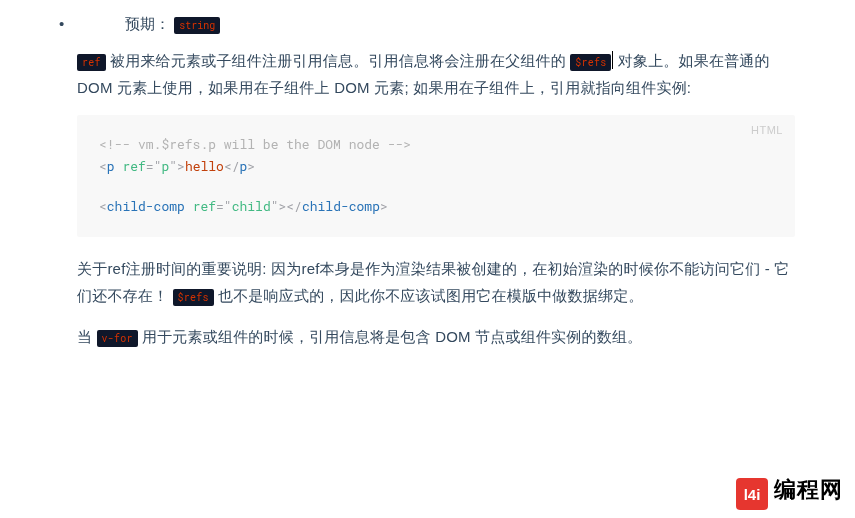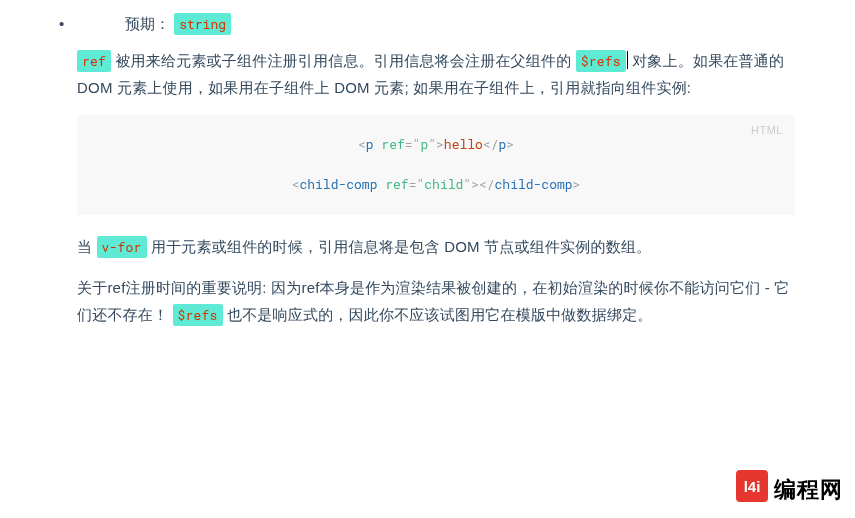--- a/index.html
+++ b/index.html
@@ -31,38 +31,37 @@
     content: "•";
     position: absolute;
     left: -18px;
     top: 0;
     color: #34495e;
     font-size: 15px;
   }
   .label { color: #34495e; margin-left: 48px; }
   .code-inline {
     font-family: "Roboto Mono", Menlo, Consolas, monospace;
-    font-size: 13px;
+    font-size: 10px;
     color: #d63200;
-    background: #5eead4;
+    background: #0f172a;
     padding: 2px 5px;
     border-radius: 2px;
   }
   .para { margin: 10px 0 14px 0; color:#34495e; letter-spacing:0.2px;}
   .codeblock {
     background: #f8f8f8;
     padding: 18px 22px 20px 22px;
     margin: 12px 0 18px 0;
     border-radius: 2px;
     font-family: "Roboto Mono", Menlo, Consolas, monospace;
     font-size: 13px;
     line-height: 1.7;
     position: relative;
     color: #525252;
-    text-align: center;
   }
   .codeblock .lang-label {
     position: absolute;
     top: 6px;
     right: 12px;
     font-size: 11px;
     color: #ccc;
     font-family: "Helvetica Neue", Arial, sans-serif;
     letter-spacing: 0.5px;
   }
@@ -73,21 +72,21 @@
   .cm-text { color: #c2410c; }
   .cm-punc { color: #a0a1a7; }
   .codeline { white-space: pre; }
   .blank-line { height: 18px; }
   .link { color: #42b983; text-decoration: none; }
   .watermark {
     position: absolute;
     right: 12px;
     bottom: 8px;
     display: flex;
-    align-items: flex-start;
+    align-items: flex-end;
     gap: 6px;
   }
   .wm-badge {
     width: 32px; height: 32px;
     background: #e6362f;
     border-radius: 4px;
     display:flex; align-items:center; justify-content:center;
     color:#fff; font-weight:700; font-size:15px;
     font-family: Arial, sans-serif;
   }
@@ -107,31 +106,32 @@
     <li>
       <span class="label">预期：</span>
       <span class="code-inline">string</span>
 
       <p class="para">
         <span class="code-inline">ref</span><span> 被用来给元素或子组件注册引用信息。引用信息将会注册在父组件的 </span><span class="code-inline">$refs</span><span class="cursor-caret"></span><span> 对象上。如果在普通的 DOM 元素上使用，如果用在子组件上 DOM 元素; 如果用在子组件上，引用就指向组件实例:</span>
       </p>
 
       <div class="codeblock">
         <div class="lang-label">HTML</div>
+        <div class="codeline"><span class="cm-comment">&lt;!-- vm.$refs.p will be the DOM node --&gt;</span></div>
         <div class="codeline"><span class="cm-punc">&lt;</span><span class="cm-tag">p</span><span> </span><span class="cm-attr">ref</span><span class="cm-punc">=</span><span class="cm-punc">"</span><span class="cm-string">p</span><span class="cm-punc">"</span><span class="cm-punc">&gt;</span><span class="cm-text">hello</span><span class="cm-punc">&lt;/</span><span class="cm-tag">p</span><span class="cm-punc">&gt;</span></div>
         <div class="blank-line"></div>
         <div class="codeline"><span class="cm-punc">&lt;</span><span class="cm-tag">child-comp</span><span> </span><span class="cm-attr">ref</span><span class="cm-punc">=</span><span class="cm-punc">"</span><span class="cm-string">child</span><span class="cm-punc">"</span><span class="cm-punc">&gt;</span><span class="cm-punc">&lt;/</span><span class="cm-tag">child-comp</span><span class="cm-punc">&gt;</span></div>
       </div>
 
       <p class="para">
-        <span>当 </span><span class="code-inline">v-for</span><span> 用于元素或组件的时候，引用信息将是包含 DOM 节点或组件实例的数组。</span>
+        <span>关于ref注册时间的重要说明: 因为ref本身是作为渲染结果被创建的，在初始渲染的时候你不能访问它们 - 它们还不存在！ </span><span class="code-inline">$refs</span><span> 也不是响应式的，因此你不应该试图用它在模版中做数据绑定。</span>
       </p>
 
       <p class="para">
-        <span>关于ref注册时间的重要说明: 因为ref本身是作为渲染结果被创建的，在初始渲染的时候你不能访问它们 - 它们还不存在！ </span><span class="code-inline">$refs</span><span> 也不是响应式的，因此你不应该试图用它在模版中做数据绑定。</span>
+        <span>当 </span><span class="code-inline">v-for</span><span> 用于元素或组件的时候，引用信息将是包含 DOM 节点或组件实例的数组。</span>
       </p>
     </li>
 
   </ul>
 </div>
 
 <div class="watermark">
   <div class="wm-badge">l4i</div>
   <div class="wm-text">编程网</div>
 </div>

